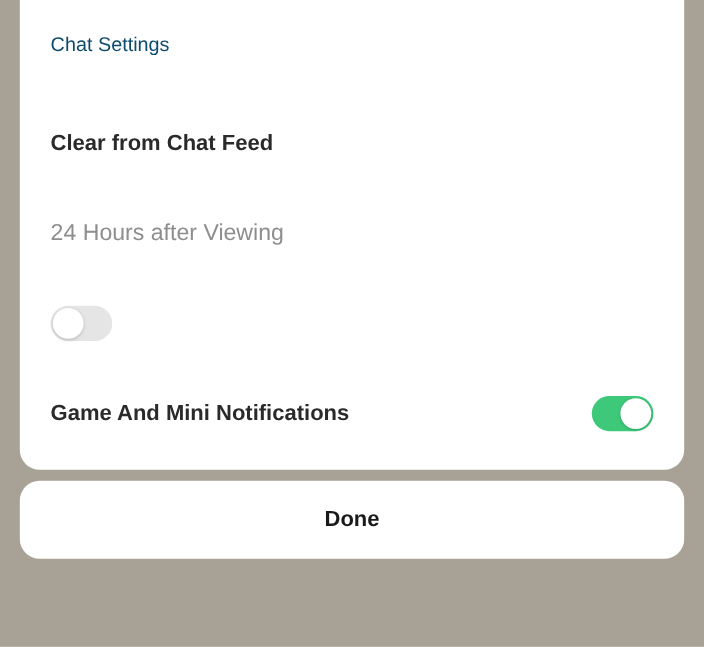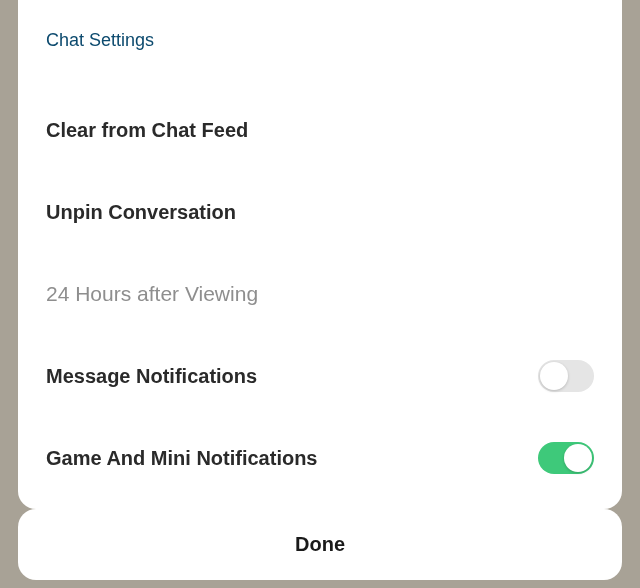--- a/index.html
+++ b/index.html
@@ -90,30 +90,26 @@
 <body>
 
 <div class="sheet">
 
   <div class="sheet-title">Chat Settings</div>
 
   <div class="row">
     <span class="row-label">Clear from Chat Feed</span>
   </div>
 
-  <div class="row">
-    <span class="row-label">Unpin Conversation</span>
-  </div>
 
   <div class="row">
     <span class="row-secondary">24 Hours after Viewing</span>
   </div>
 
   <div class="row">
-    <span class="row-label">Message Notifications</span>
     <div class="toggle off" style="background: rgb(229, 229, 229);">
       <div class="knob"></div>
     </div>
   </div>
 
   <div class="row">
     <span class="row-label">Game And Mini Notifications</span>
     <div class="toggle on" style="background: rgb(62, 201, 122);">
       <div class="knob"></div>
     </div>

